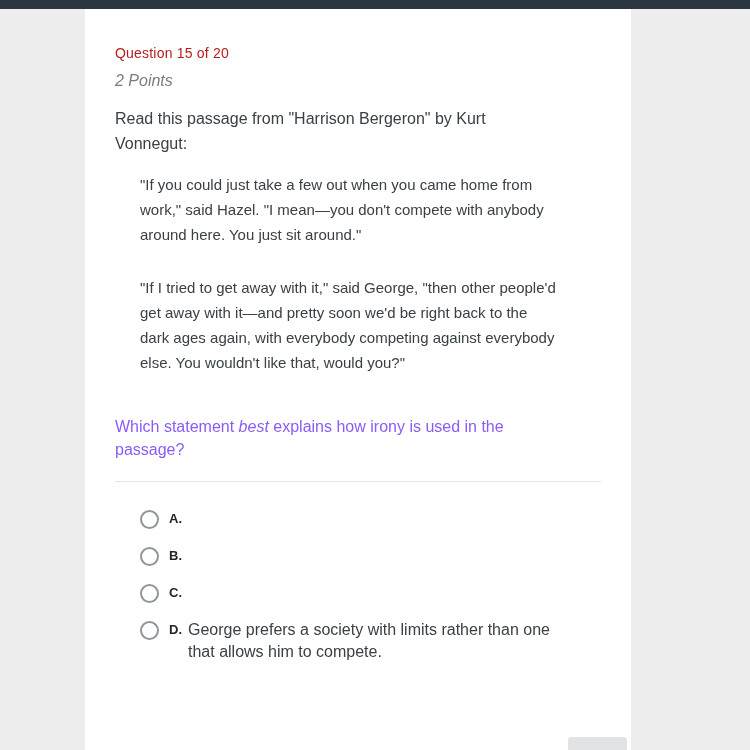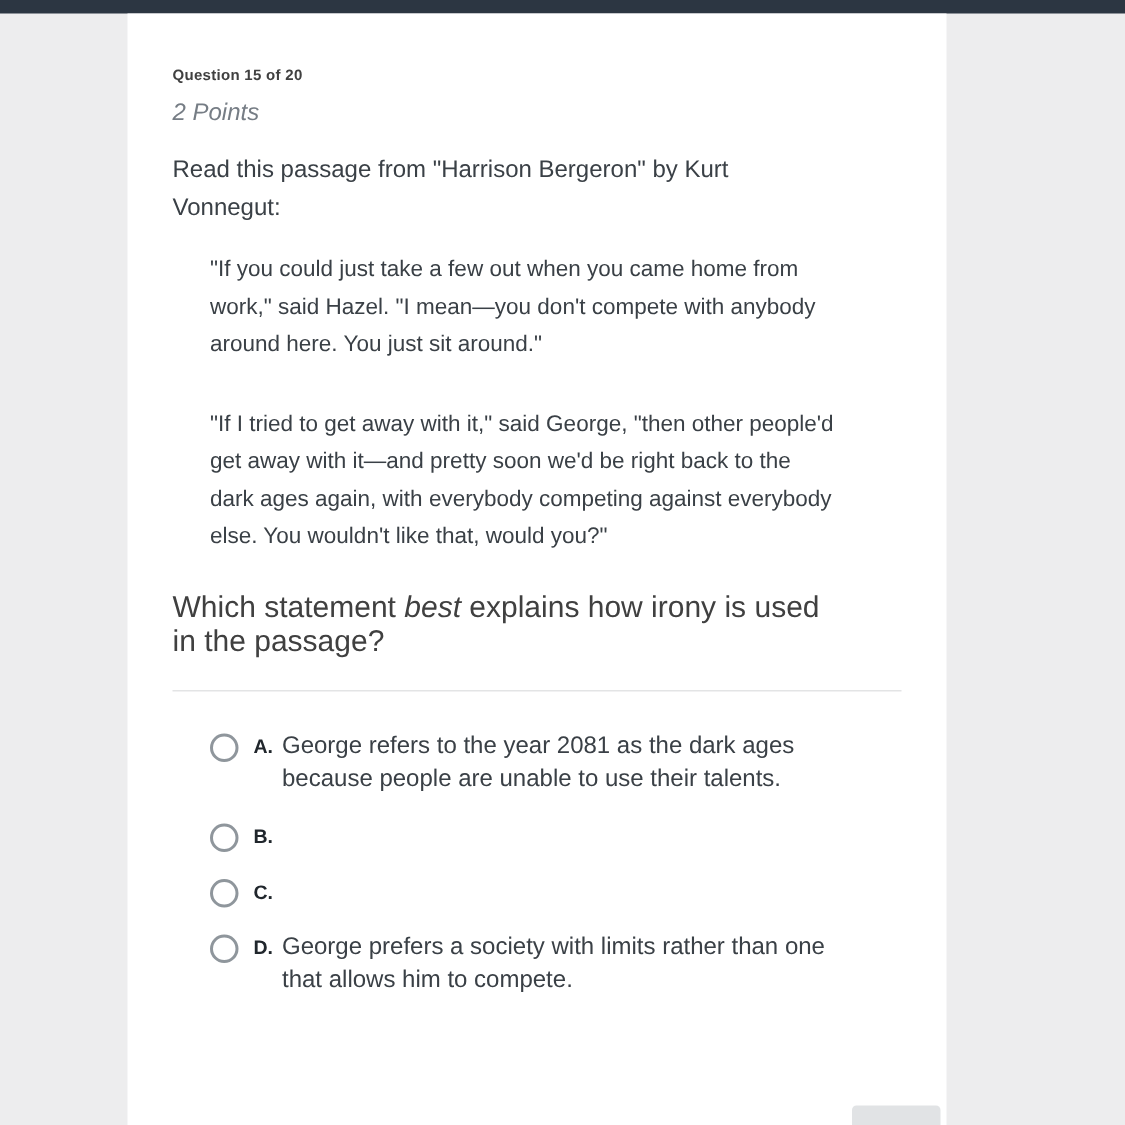--- a/index.html
+++ b/index.html
@@ -23,23 +23,23 @@
     position: absolute;
     top: 9px;
     left: 85px;
     width: 546px;
     height: 741px;
     background: #ffffff;
     box-sizing: border-box;
     padding: 36px 30px 0 30px;
   }
   .q-header {
-    font-size: 10px;
-    font-weight: 700;
-    color: #404040;
+    font-size: 14px;
+    font-weight: 400;
+    color: #b91c1c;
     letter-spacing: 0.2px;
   }
   .q-points {
     font-size: 16px;
     color: #767d85;
     margin-top: 11px;
     font-style: italic;
   }
   .q-intro {
     font-size: 16px;
@@ -52,24 +52,24 @@
     margin: 16px 0 0 25px;
     font-size: 15px;
     color: #3a4046;
     line-height: 25px;
     max-width: 418px;
   }
   .quote.second {
     margin-top: 28px;
   }
   .q-prompt {
-    font-size: 20px;
-    color: #404040;
+    font-size: 16px;
+    color: #8b5cf6;
     line-height: 23px;
-    margin-top: 24px;
+    margin-top: 40px;
     max-width: 450px;
   }
   .divider {
     border: none;
     border-top: 1px solid #e3e4e5;
     margin: 20px 0 0 0;
   }
   .options {
     margin-top: 26px;
   }
@@ -130,21 +130,20 @@
 
   <div class="q-prompt"><span>Which statement </span><em>best</em><span> explains how irony is used in the passage?</span></div>
 
   <hr class="divider">
 
   <div class="options">
 
     <div class="option">
       <span class="radio"></span>
       <span class="opt-letter">A.</span>
-      <span class="opt-text">George refers to the year 2081 as the dark ages because people are unable to use their talents.</span>
     </div>
 
     <div class="option">
       <span class="radio"></span>
       <span class="opt-letter">B.</span>
     </div>
 
     <div class="option">
       <span class="radio"></span>
       <span class="opt-letter">C.</span>

